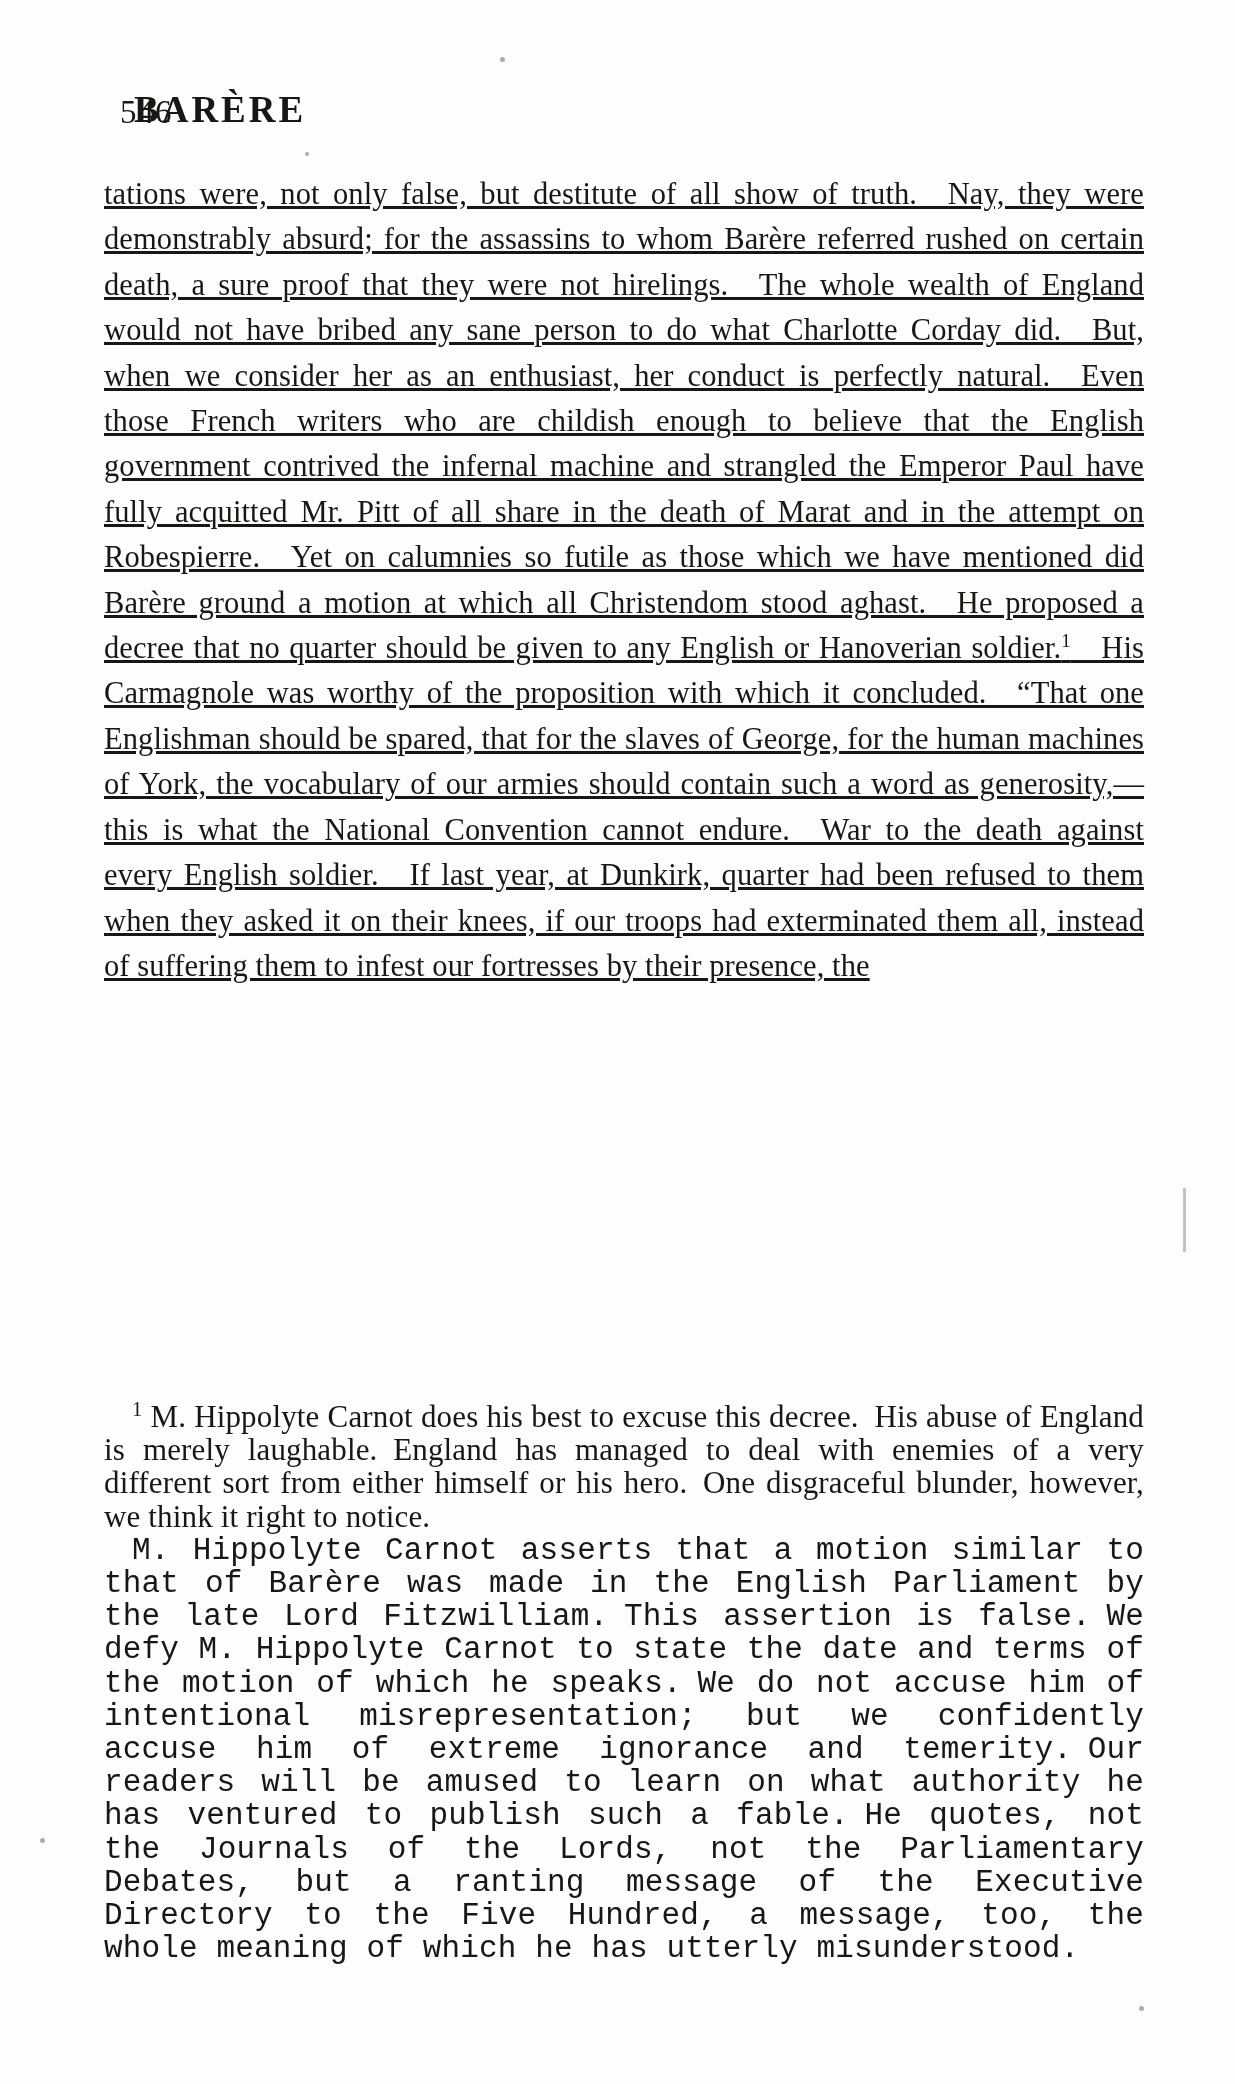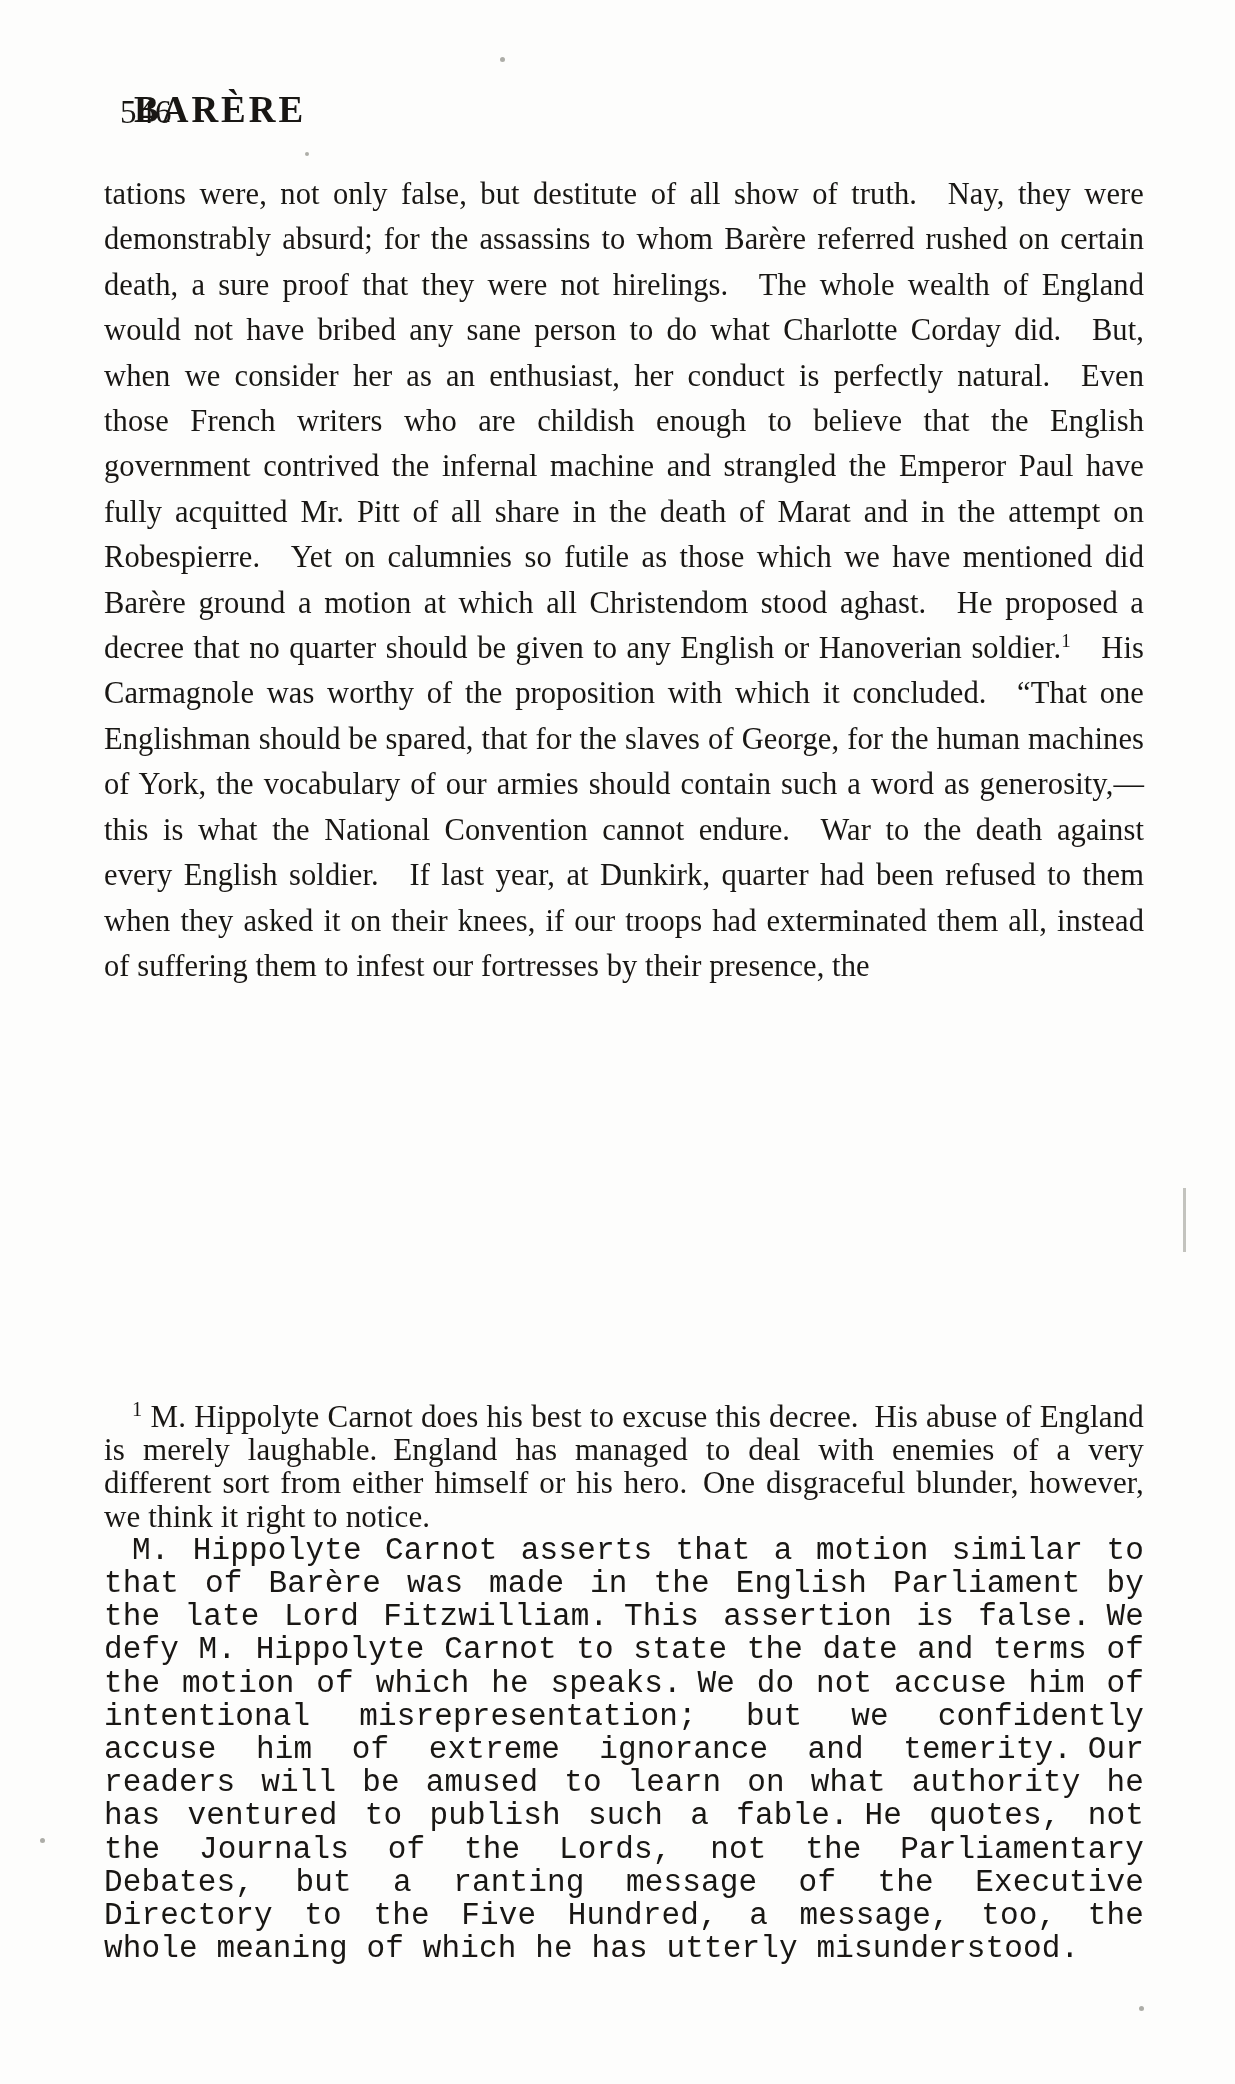--- a/index.html
+++ b/index.html
@@ -47,20 +47,21 @@
     left: 104px;
     width: 1040px;
   }
   .body-block p {
     margin: 0;
     font-size: 30.5px;
     line-height: 45.4px;
     text-align: justify;
     text-justify: inter-word;
     letter-spacing: 0.1px;
+    text-decoration: underline;
   }
   sup.fnref {
     font-size: 0.62em;
     vertical-align: super;
     line-height: 0;
   }
   .notes {
     position: absolute;
     left: 104px;
     top: 1400px;

